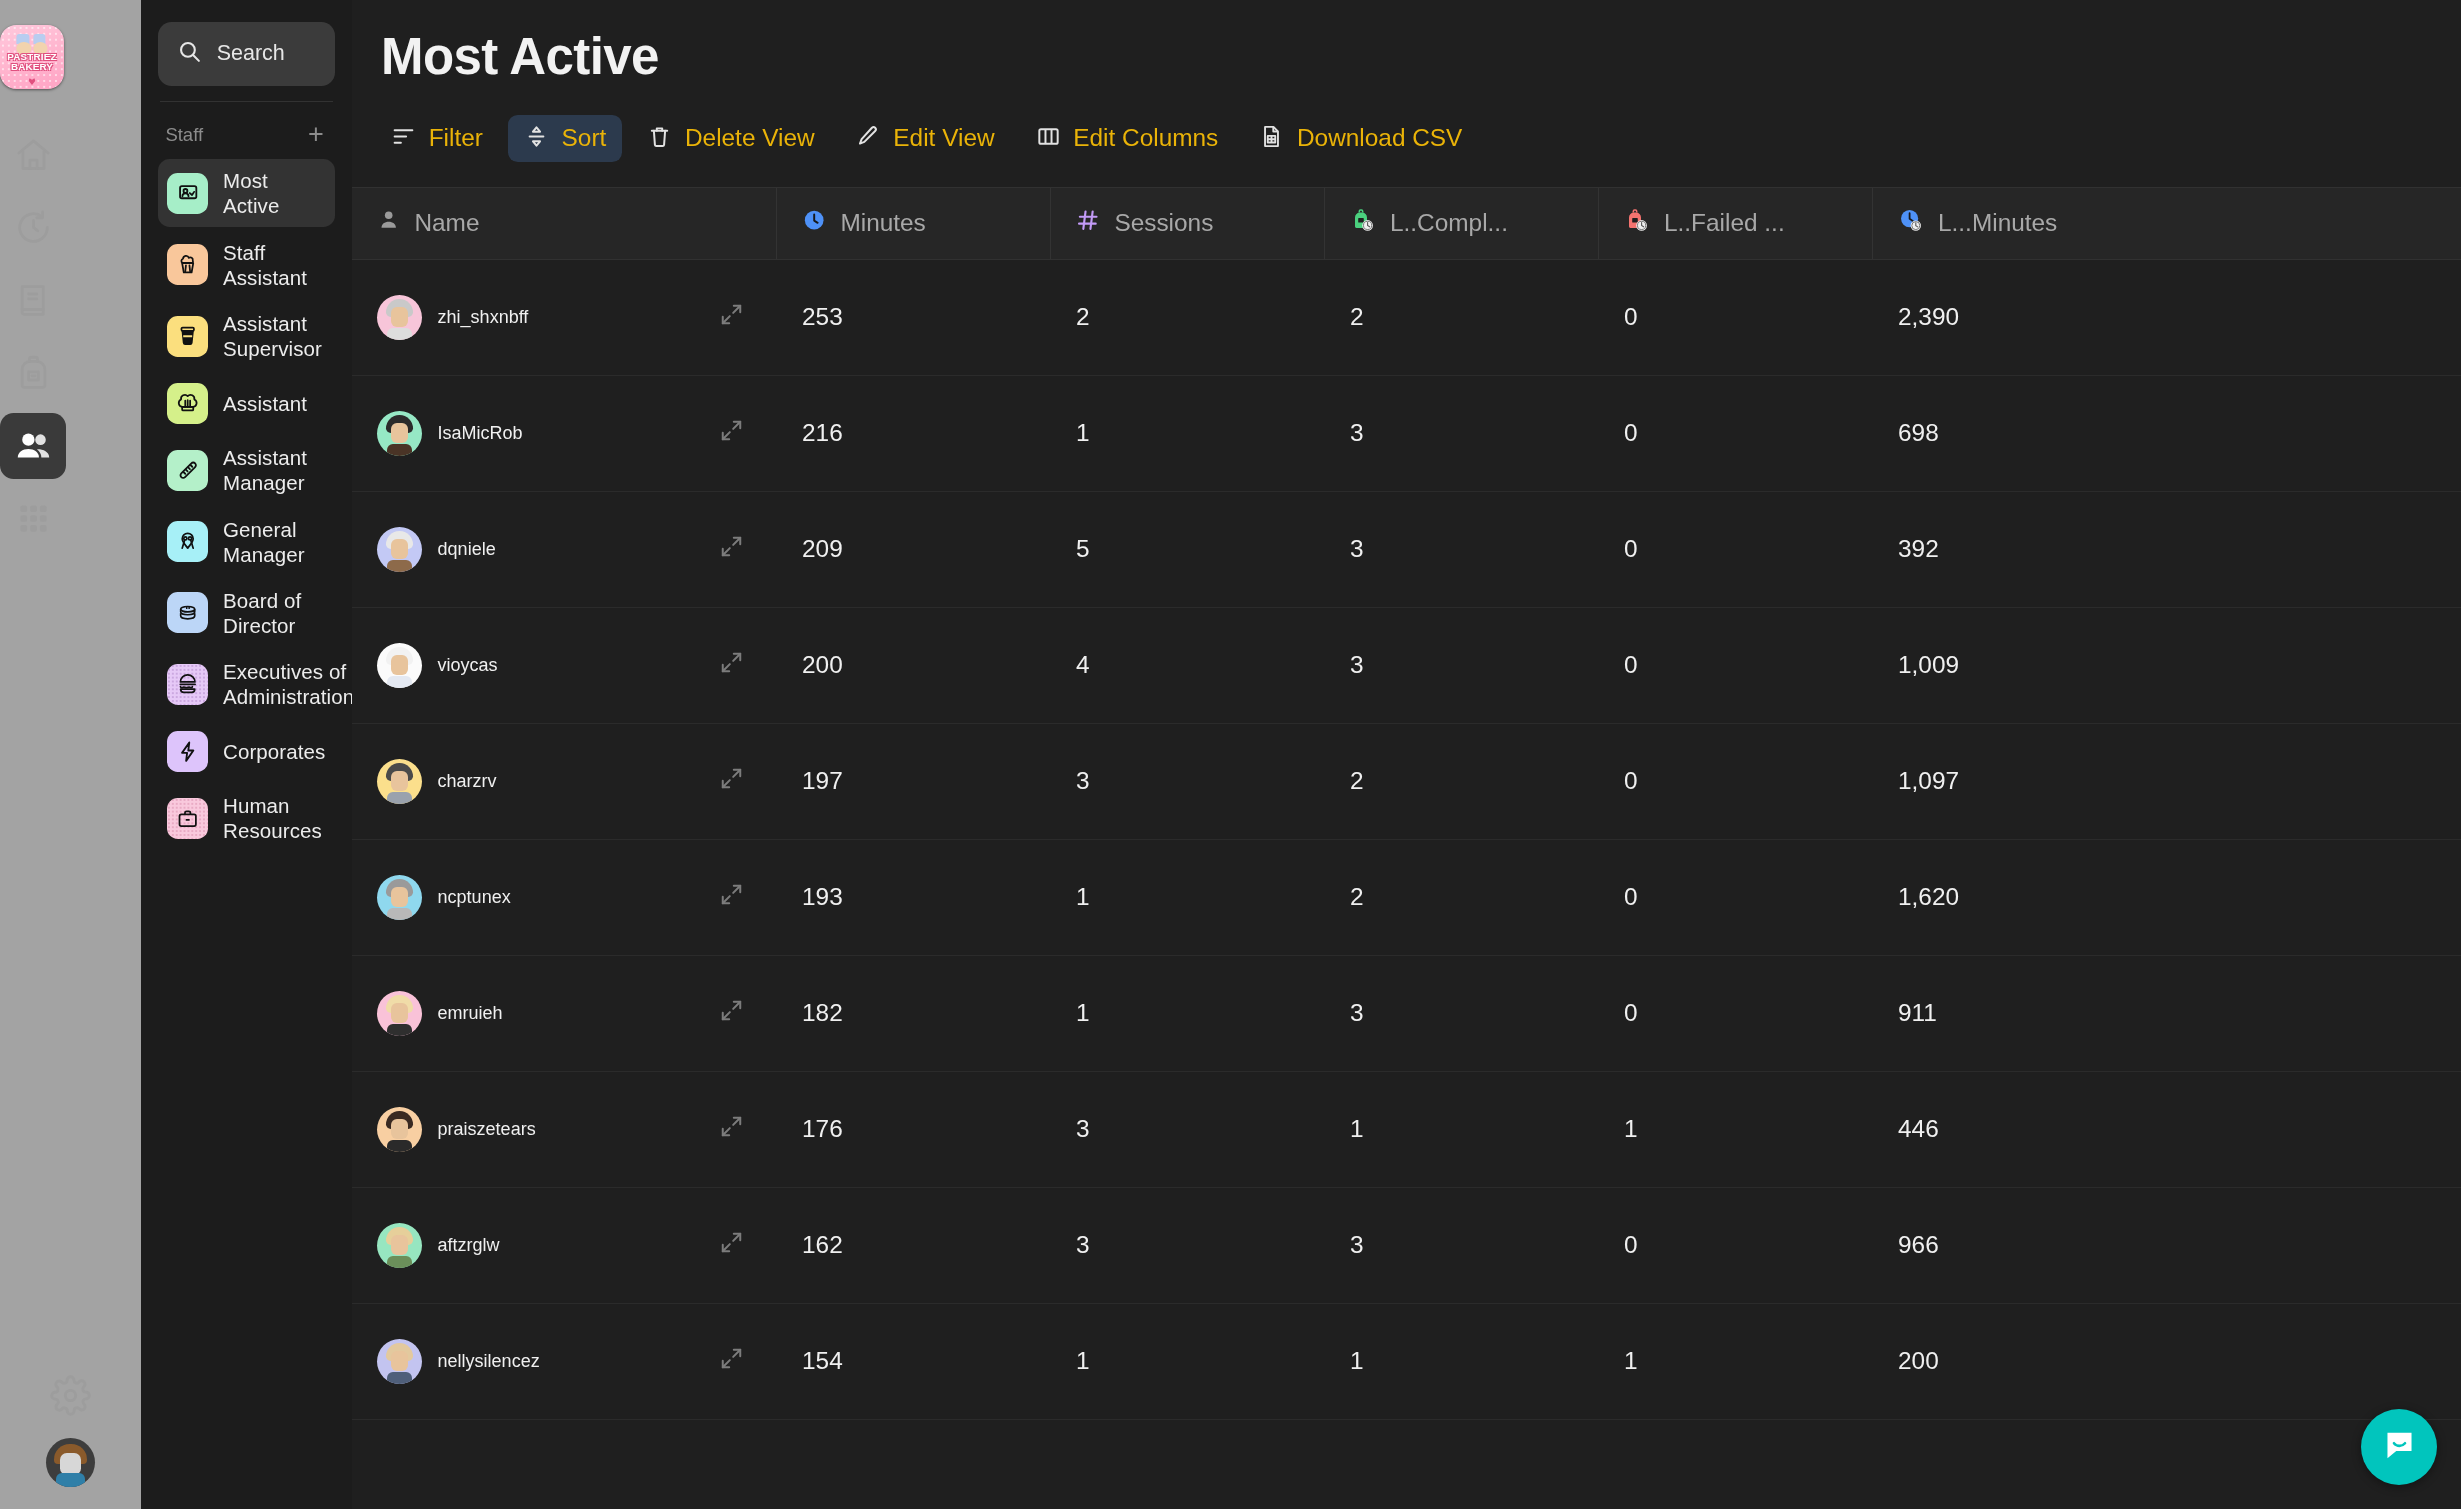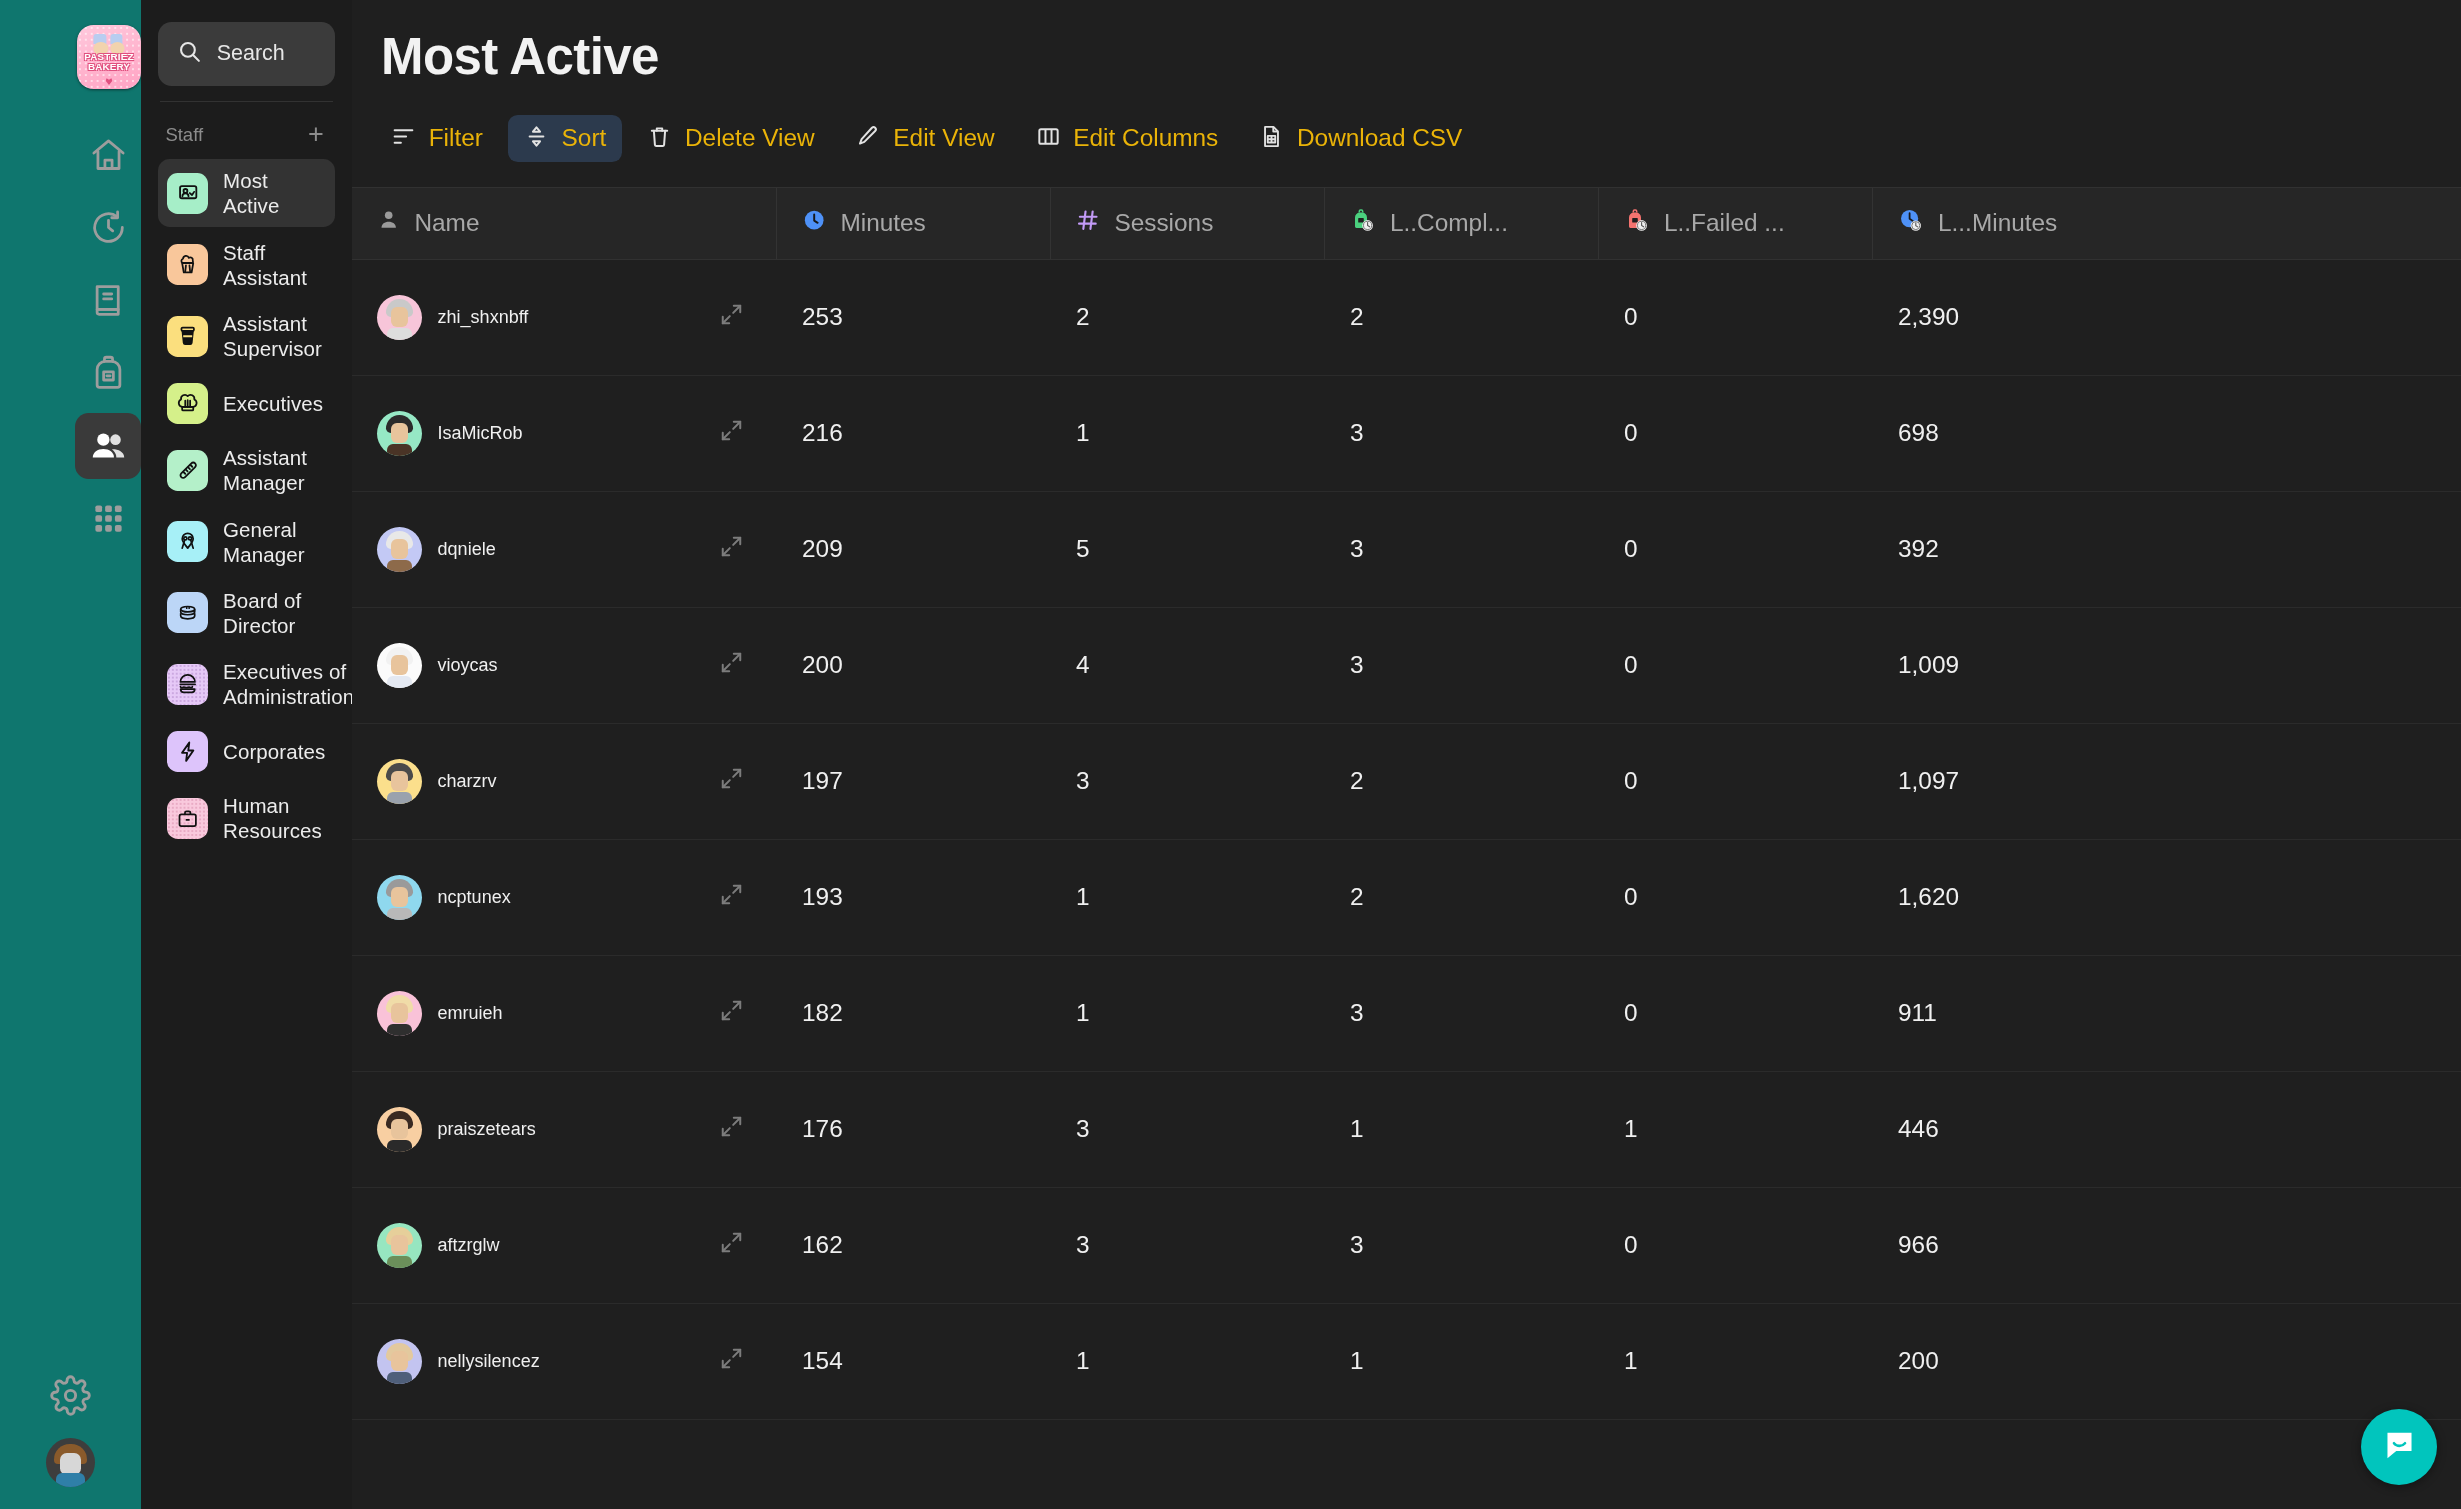--- a/index.html
+++ b/index.html
@@ -8,22 +8,22 @@
     background: #141414;
     font-family: "Liberation Sans", sans-serif;
     overflow: hidden;
     -webkit-font-smoothing: antialiased;
   }
   .app { display: flex; width: 2462px; height: 1510px; }
 
   
   .rail {
     width: 141px; flex: 0 0 141px; height: 1510px;
-    background: #0f766e;
-    display: flex; flex-direction: column; align-items: flex-end;
+    background: #a3a3a3;
+    display: flex; flex-direction: column; align-items: flex-start;
     padding-top: 25px;
     position: relative;
   }
   .brand-logo {
     width: 64px; height: 64px; border-radius: 16.6px;
     background: linear-gradient(160deg,#ffc9dd 0%,#ffb3cd 55%,#ffa3c4 100%);
     position: relative; overflow: hidden;
     display: flex; align-items: center; justify-content: center;
     box-shadow: 0 1px 2.9px rgba(0,0,0,.5);
   }
@@ -353,21 +353,21 @@
       <div class="nav-item">
         <div class="nav-tile" style="background:#d5f08a">
           <span>
             <svg width="23.4" height="23.4" viewBox="0 0 24 24" fill="none" stroke="#111" stroke-width="1.8" stroke-linecap="round" stroke-linejoin="round">
               <path d="M6.3 16.3a4 4 0 0 1-1.1-7.6 4 4 0 0 1 6.8-3.5 4 4 0 0 1 6.8 3.5 4 4 0 0 1-1.1 7.6z"></path>
               <path d="M6.3 16.3h11.4V19a1 1 0 0 1-1 1H7.3a1 1 0 0 1-1-1z"></path>
               <path d="M9.5 9.8v6.4M12 9.4v6.8M14.5 9.8v6.4"></path>
             </svg>
           </span>
         </div>
-        <div class="nav-label">Executives</div>
+        <div class="nav-label">Assistant</div>
       </div>
 
       <div class="nav-item">
         <div class="nav-tile" style="background:#b4f0c9">
           <span>
             <svg width="24.4" height="24.4" viewBox="0 0 24 24" fill="none" stroke="#111" stroke-width="1.8" stroke-linecap="round" stroke-linejoin="round">
               <path d="M18.8 5.2a2.6 2.6 0 0 0-3.7 0L5.2 15.1a2.6 2.6 0 0 0 3.7 3.7l9.9-9.9a2.6 2.6 0 0 0 0-3.7z"></path>
               <path d="M14.3 6.9 16 8.6M12 9.2l1.7 1.7M9.7 11.5l1.7 1.7M7.4 13.8l1.7 1.7"></path>
             </svg>
           </span>

